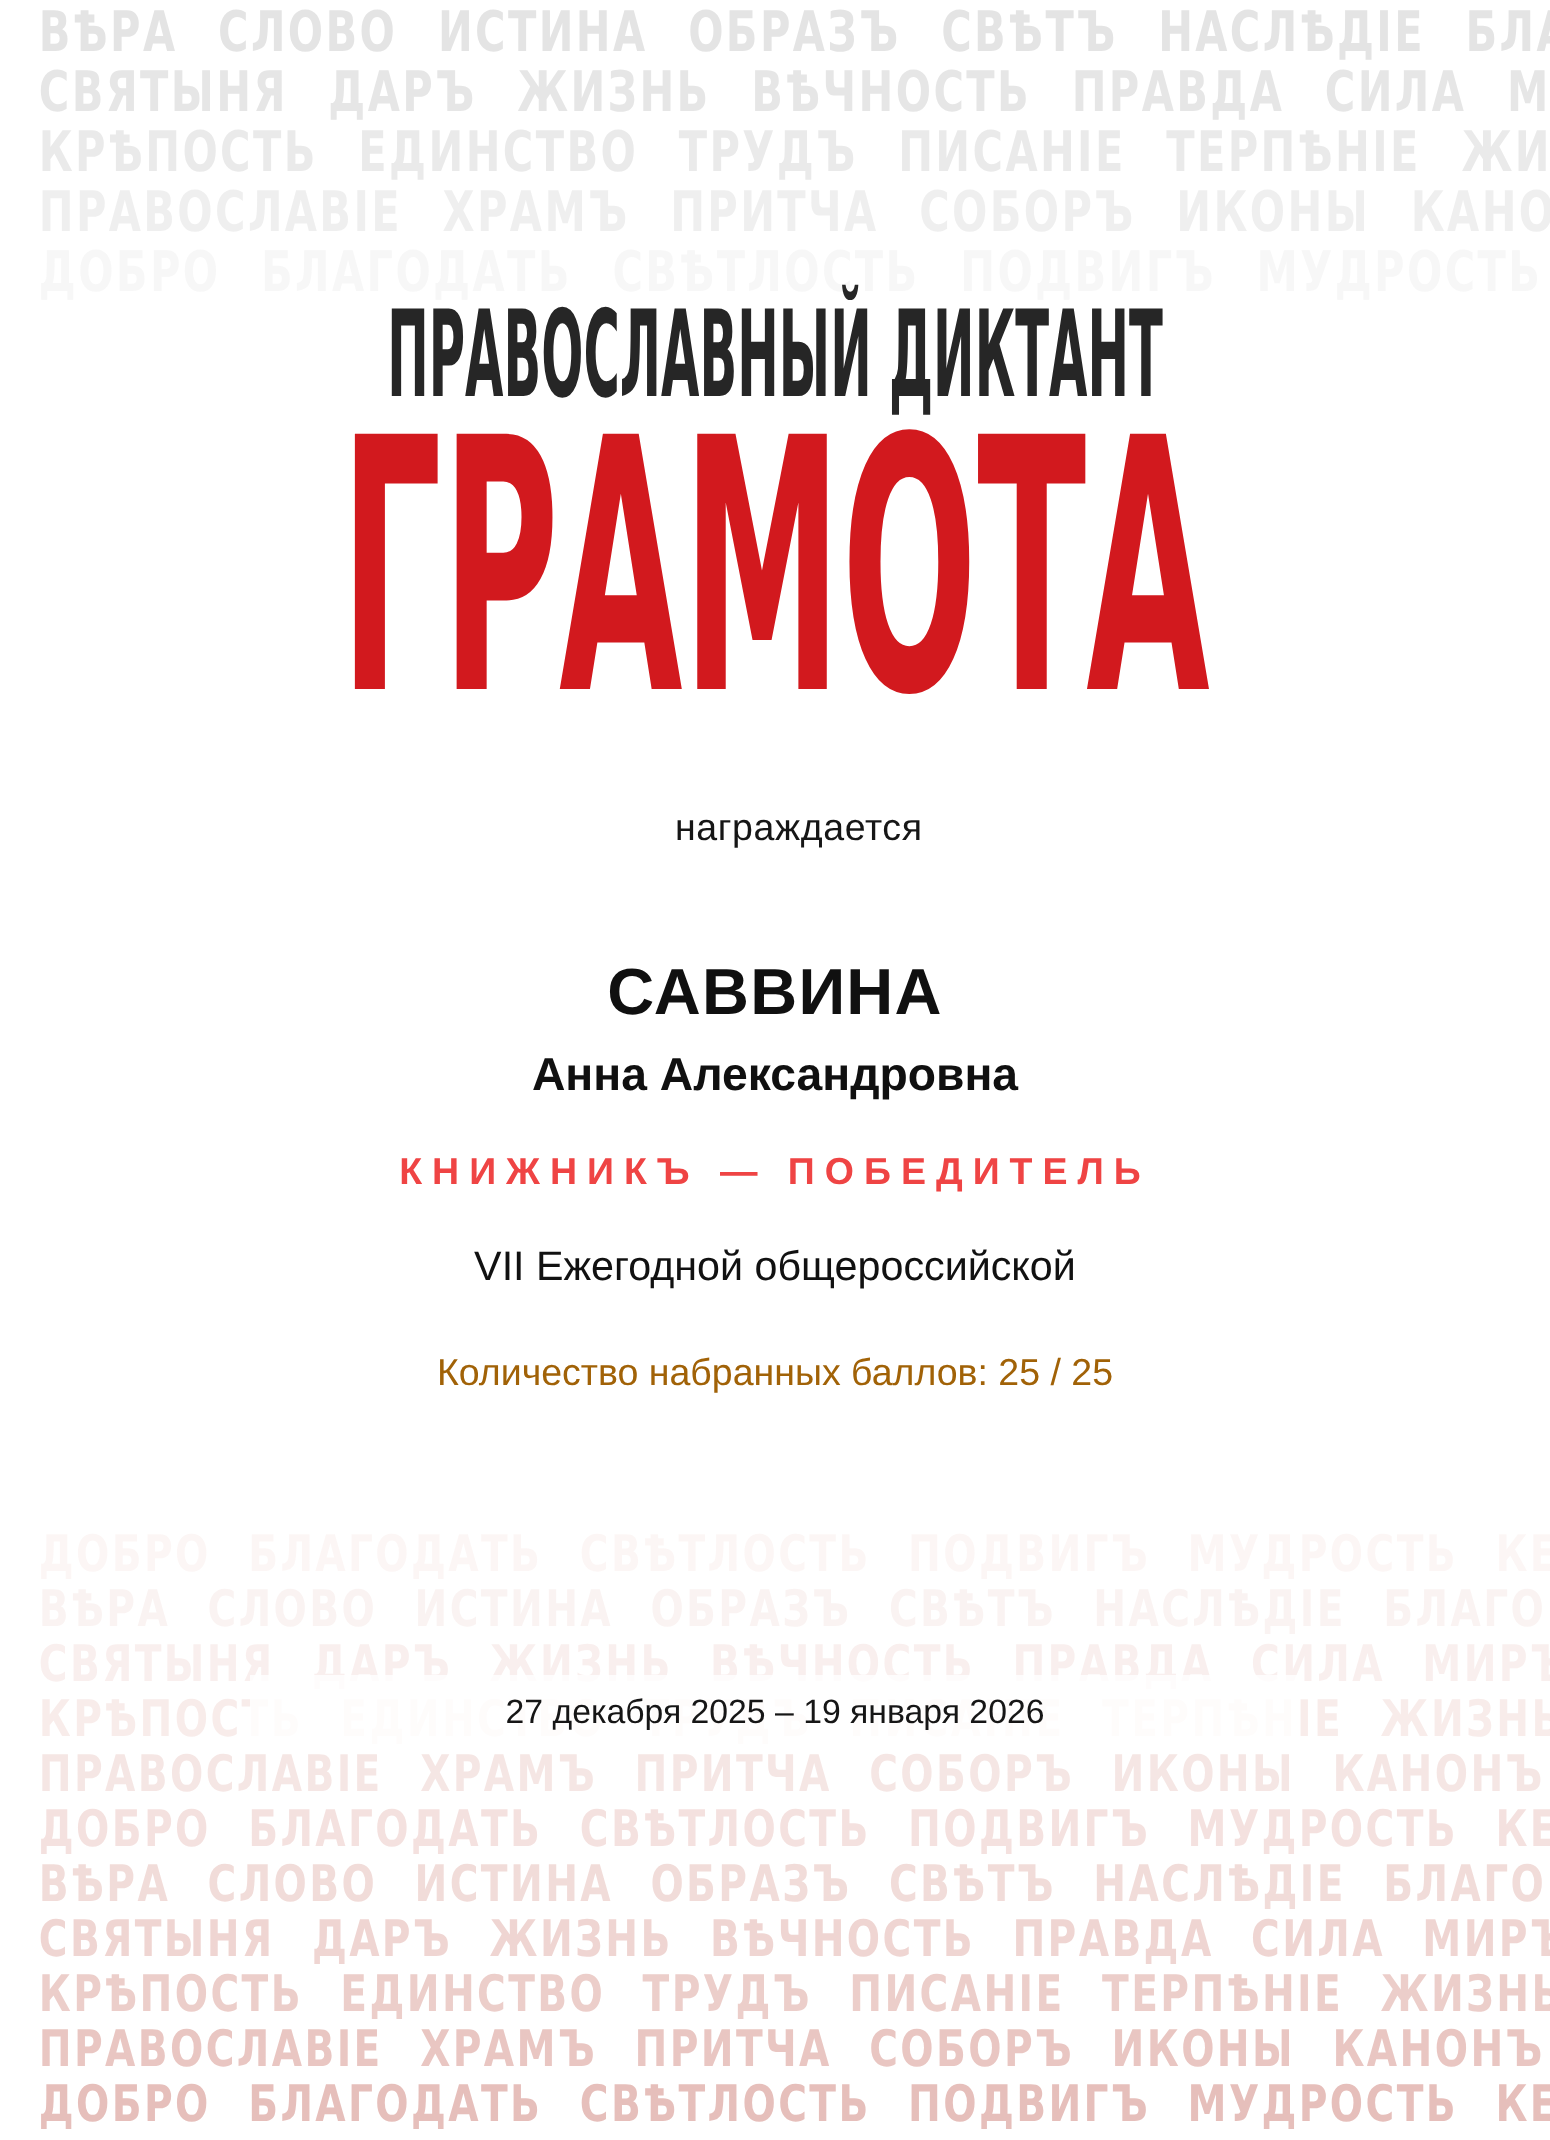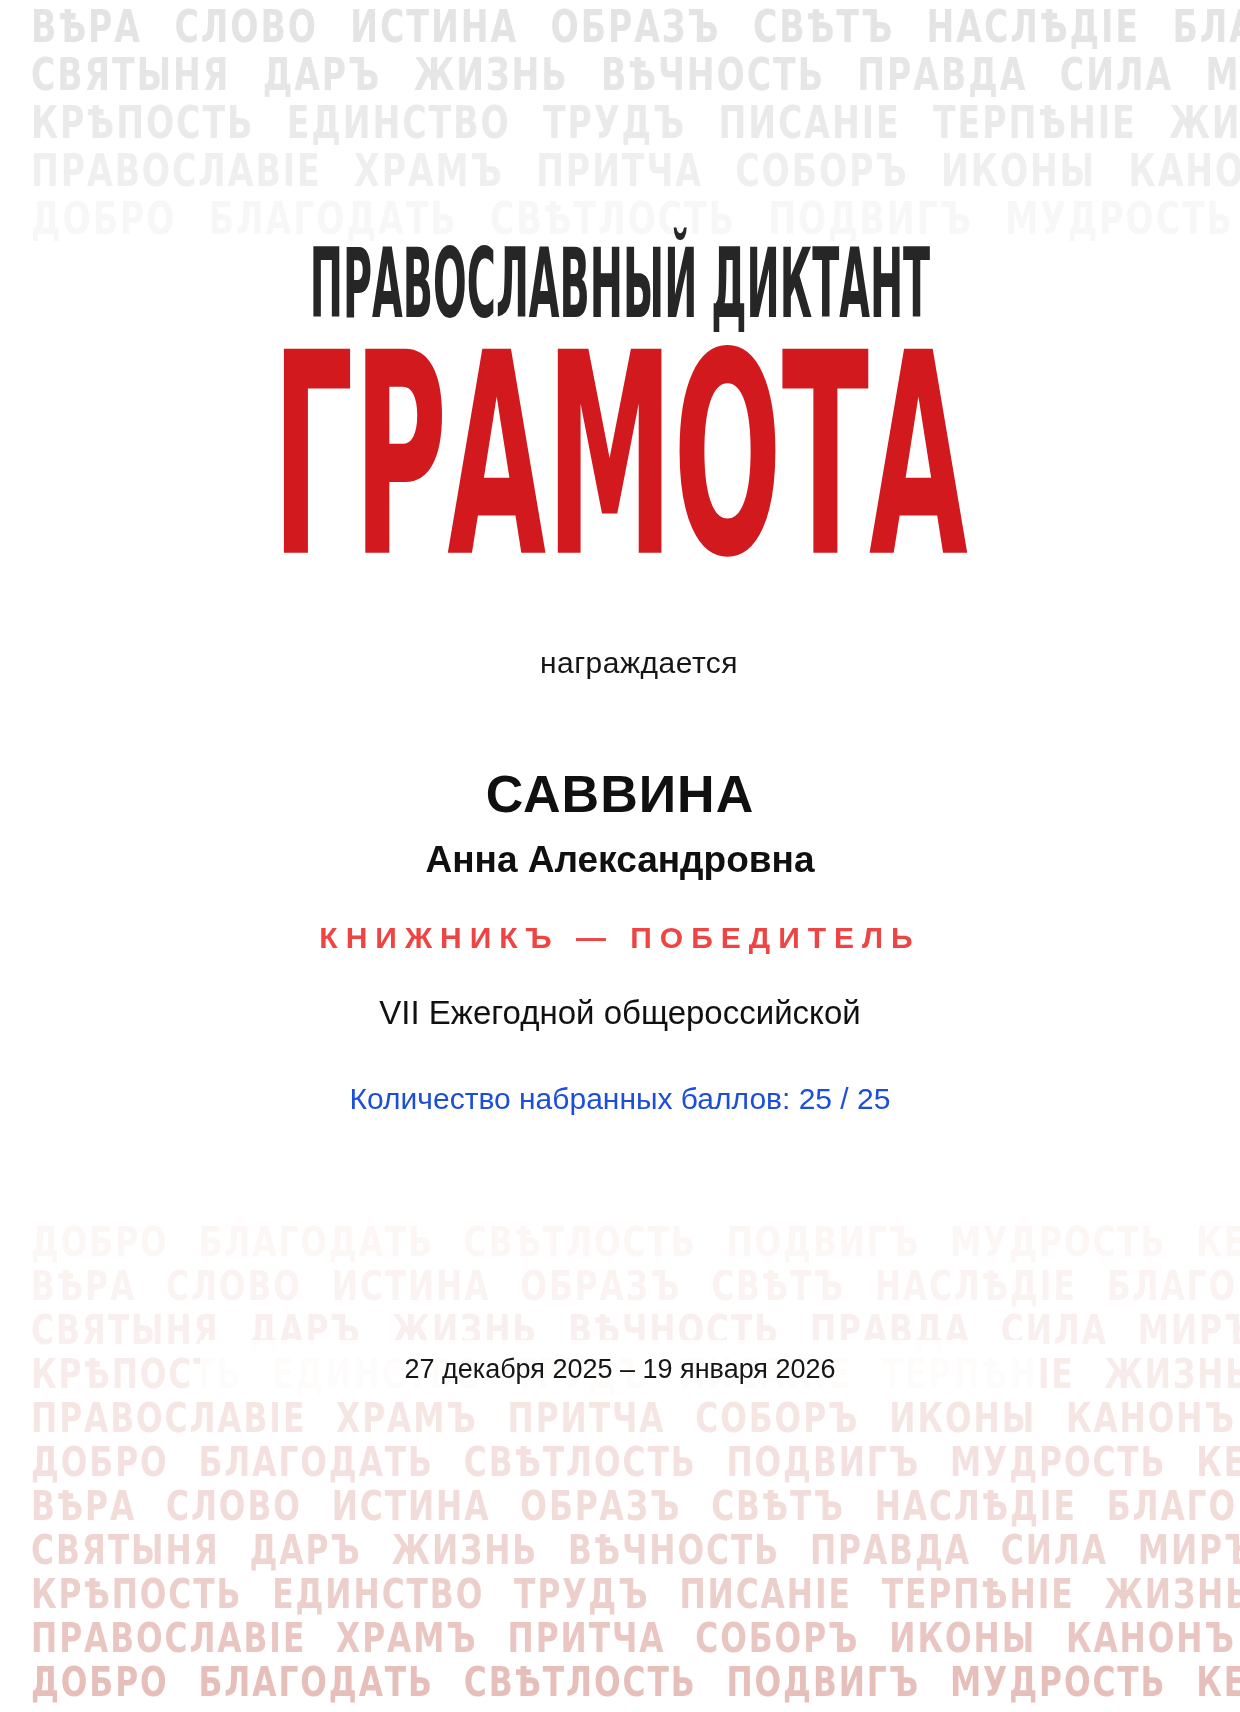--- a/index.html
+++ b/index.html
@@ -105,21 +105,21 @@
     margin-top:24px;
   }
   .event-line2{
     top:1012px;
     font-size:33px;line-height:42px;
     color:#111111;
   }
   .score{
     top:1080px;
     font-size:30px;line-height:38px;
-    color:#1d4ed8;
+    color:#a16207;
   }
   .date-backdrop{
     position:absolute;left:200px;right:200px;
     top:1340px;height:60px;
     background:rgba(255,255,255,0.82);
     z-index:4;
   }
   .date-range{
     top:1348px;
     font-size:27px;line-height:42px;

